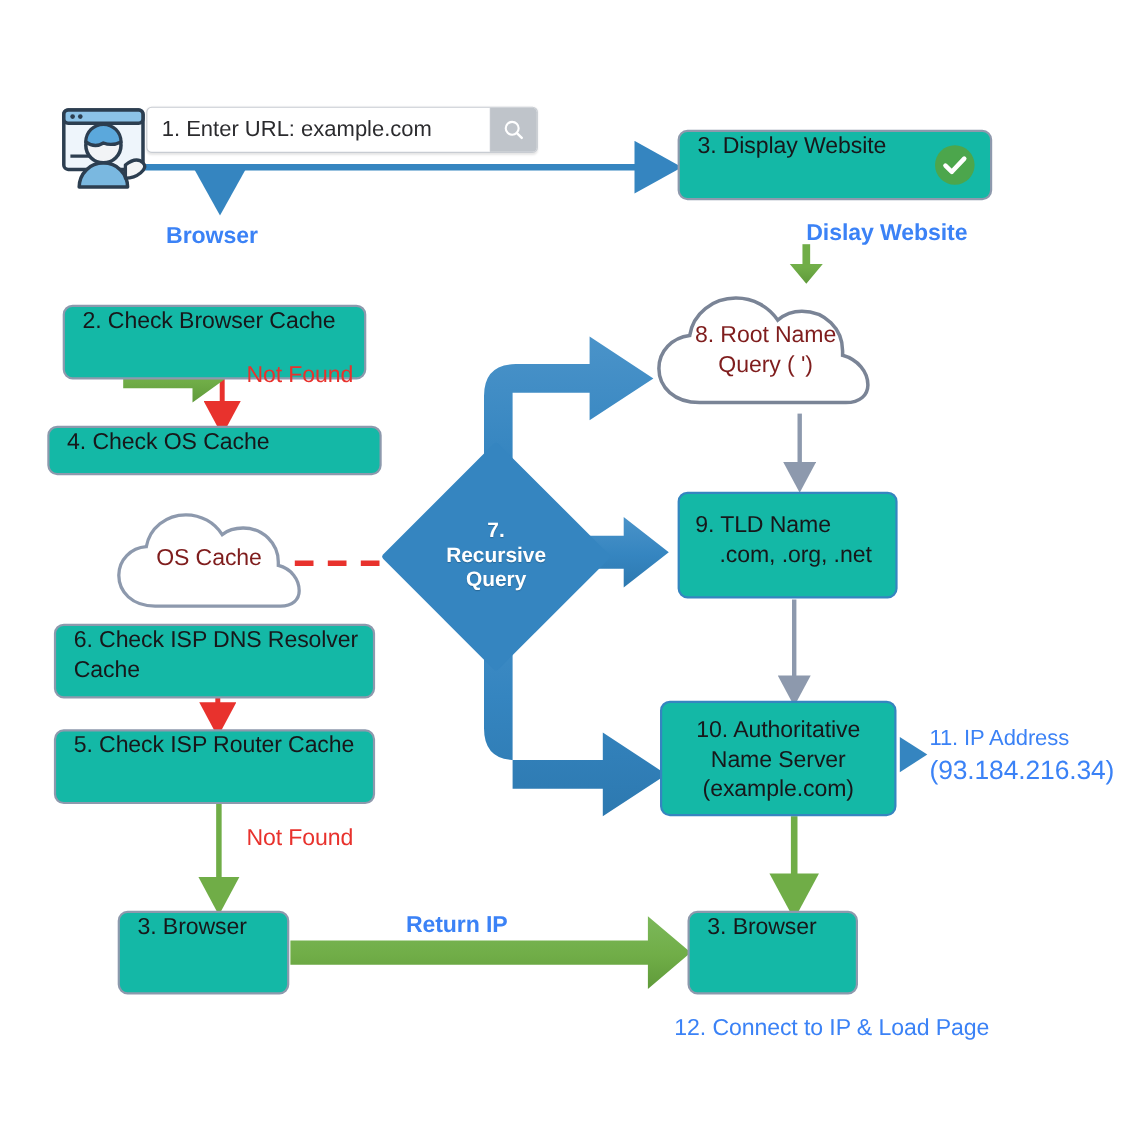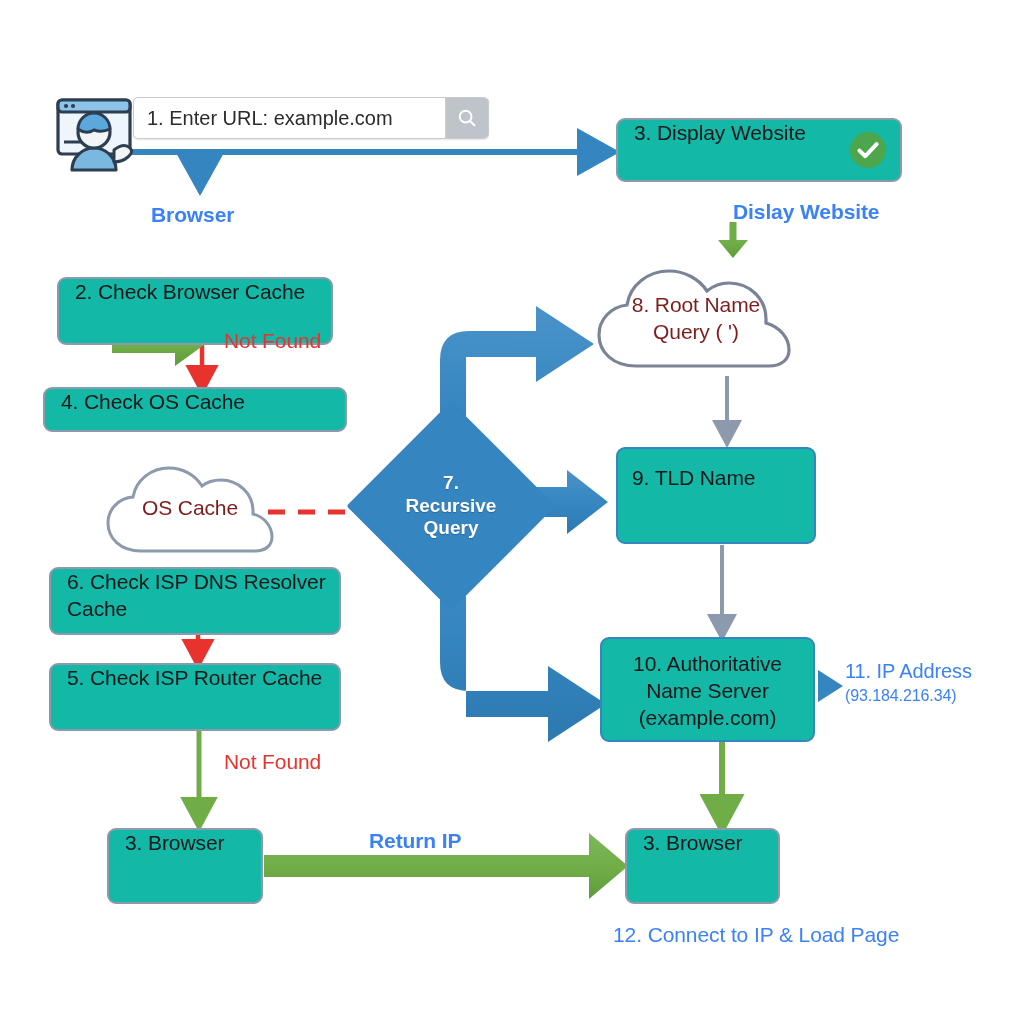--- a/index.html
+++ b/index.html
@@ -364,33 +364,34 @@
                C190 75 199 86 199 98
                C199 107 192 114 179 114 z" fill="#ffffff" stroke="#7a8496" stroke-width="3.2"></path>
     </svg>
     <div class="cloud-label" style="top:40px;">8. Root Name</div>
     <div class="cloud-label" style="top:67px;">Query ( ')</div>
   </div>
 
   <div class="node blue-border" style="left:616px; top:447px; width:200px; height:97px; display:block;">
     <div style="padding:16px 0 0 14px;">
       <div>9. TLD Name</div>
+      <div style="padding-left:22px;">.com, .org, .net</div>
     </div>
   </div>
 
   <div class="node blue-border centered" style="left:600px; top:637px; width:215px; height:105px; display:block;">
     <div style="padding:12px 0 0 0; text-align:center;">
       <div>10. Authoritative</div>
       <div>Name Server</div>
       <div>(example.com)</div>
     </div>
   </div>
 
   <div class="flabel" style="left:845px; top:659px; font-size:20px;">11. IP Address</div>
-  <div class="flabel" style="left:845px; top:686px; font-size:16px;">(93.184.216.34)</div>
+  <div class="flabel" style="left:845px; top:686px; font-size:24px;">(93.184.216.34)</div>
 
   <div class="flabel bold" style="left:369px; top:828px;">Return IP</div>
 
   <div class="node pad-left" style="left:625px; top:828px; width:155px; height:76px;">
     <span class="txt">3. Browser</span>
   </div>
 
   <div class="flabel" style="left:613px; top:922px;">12. Connect to IP &amp; Load Page</div>
 
 </div>

